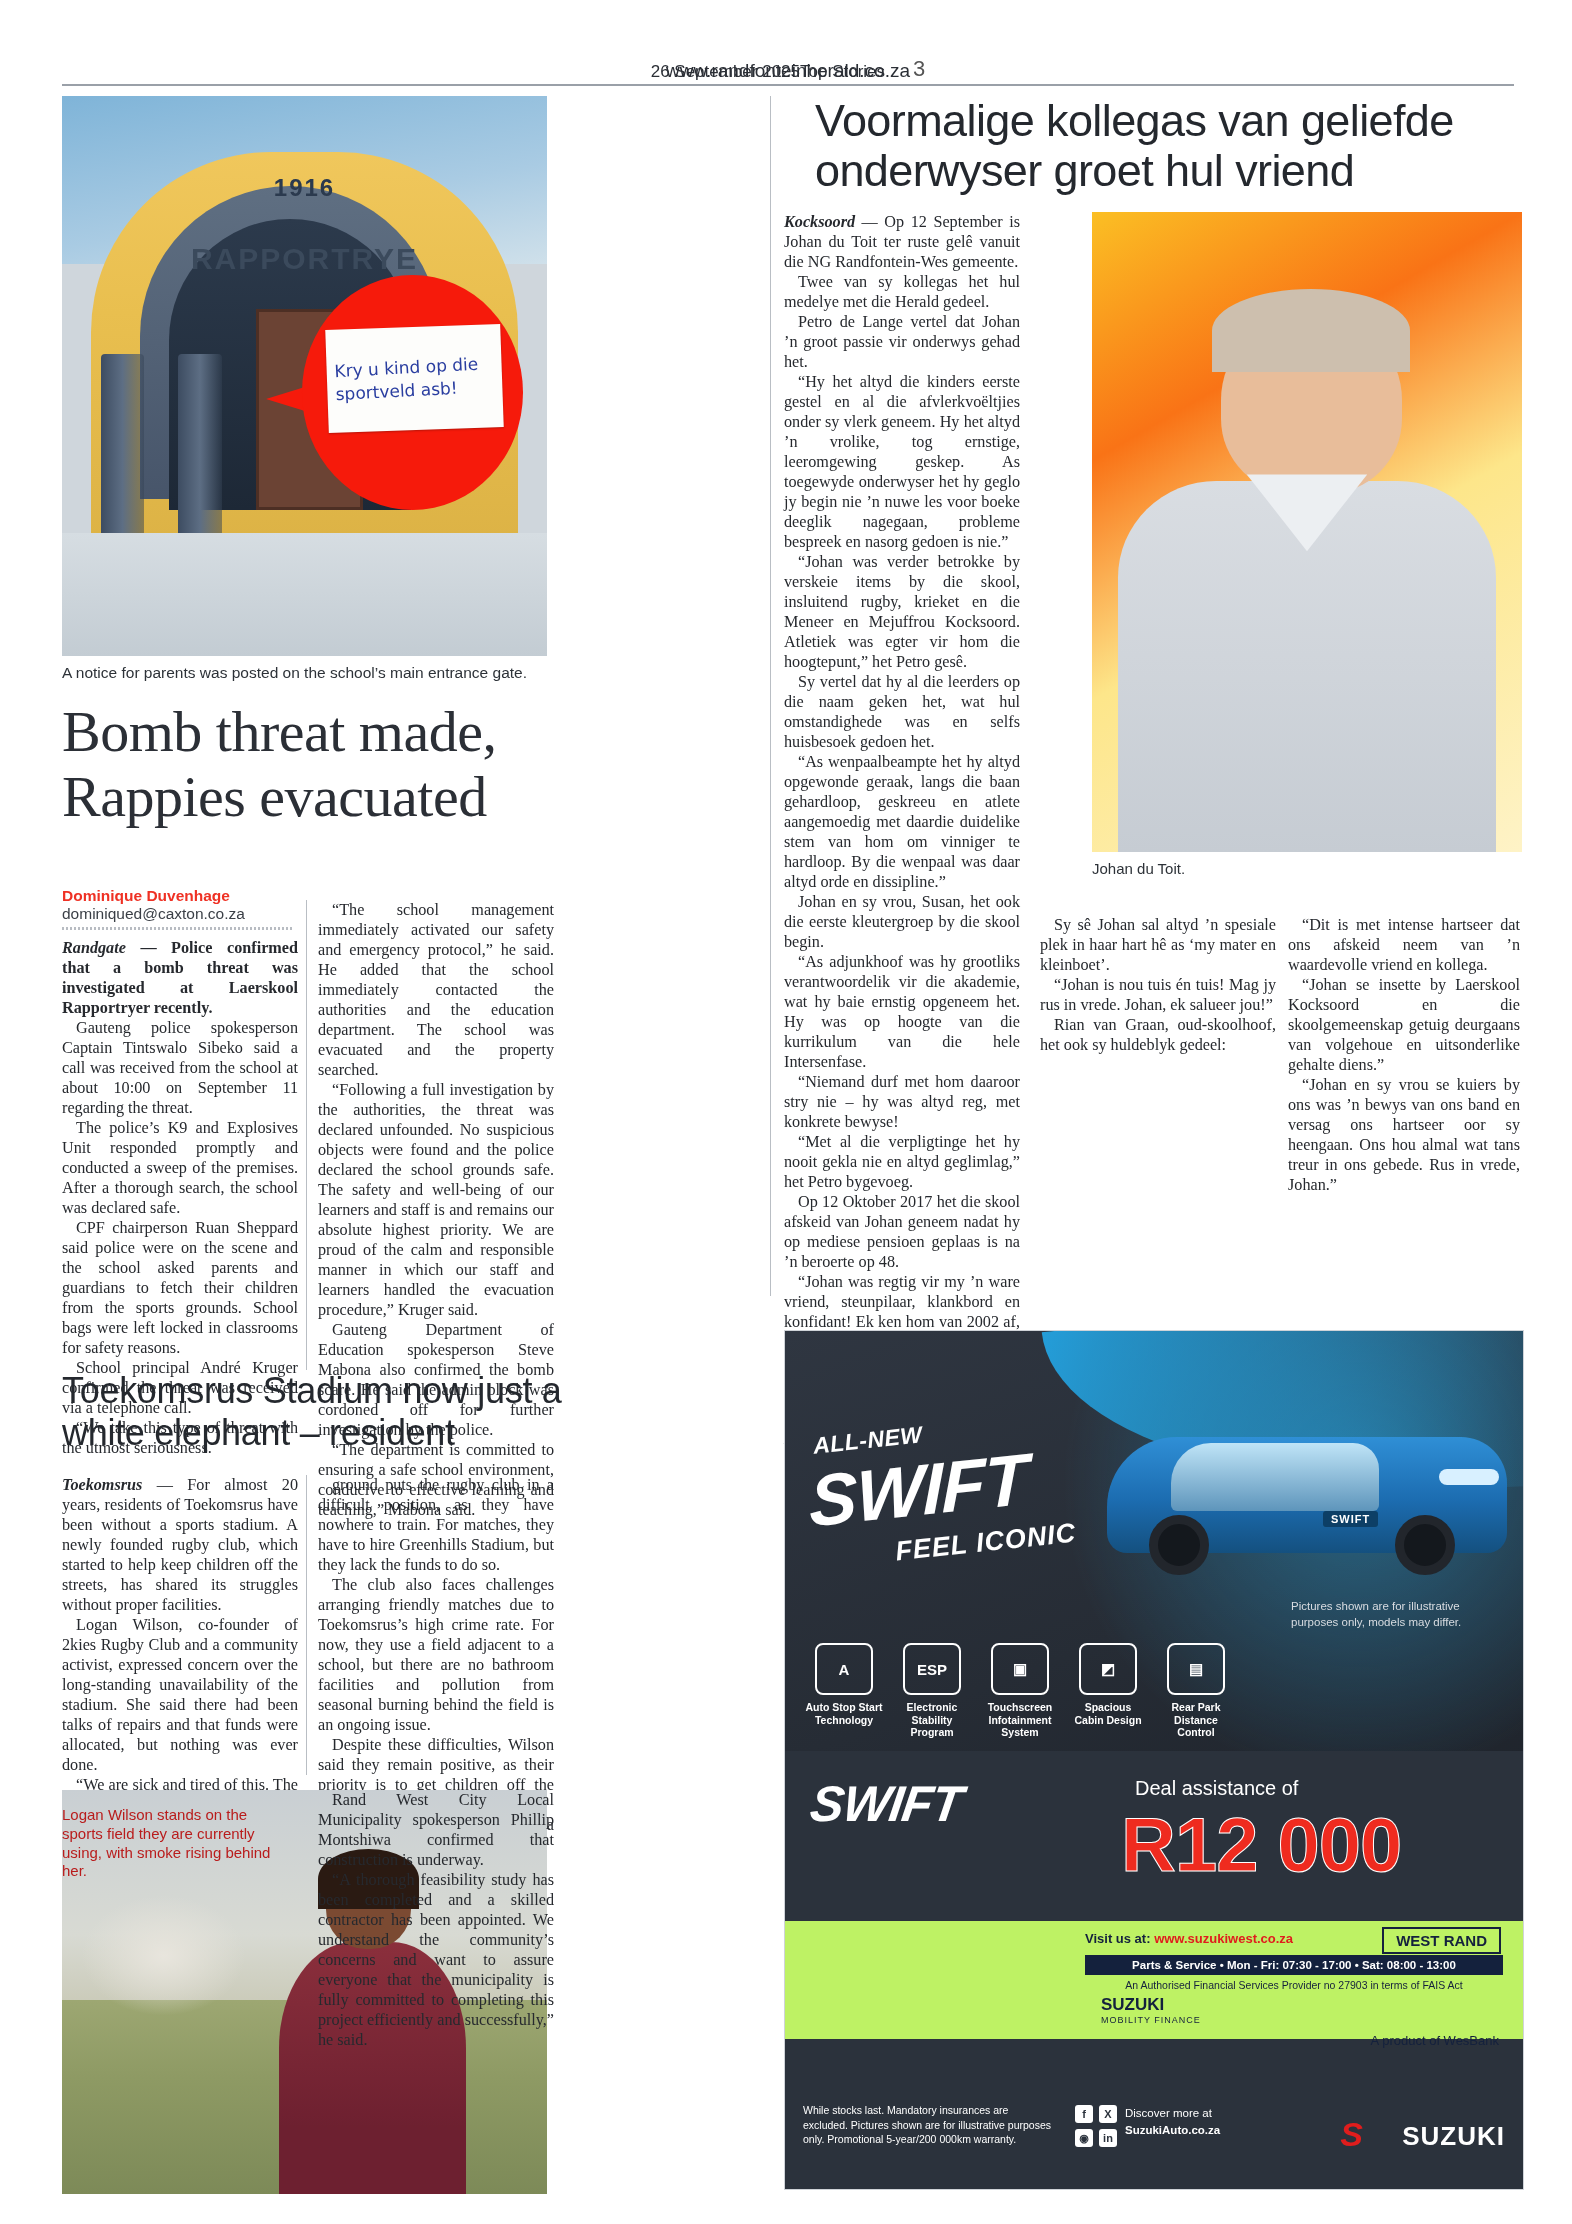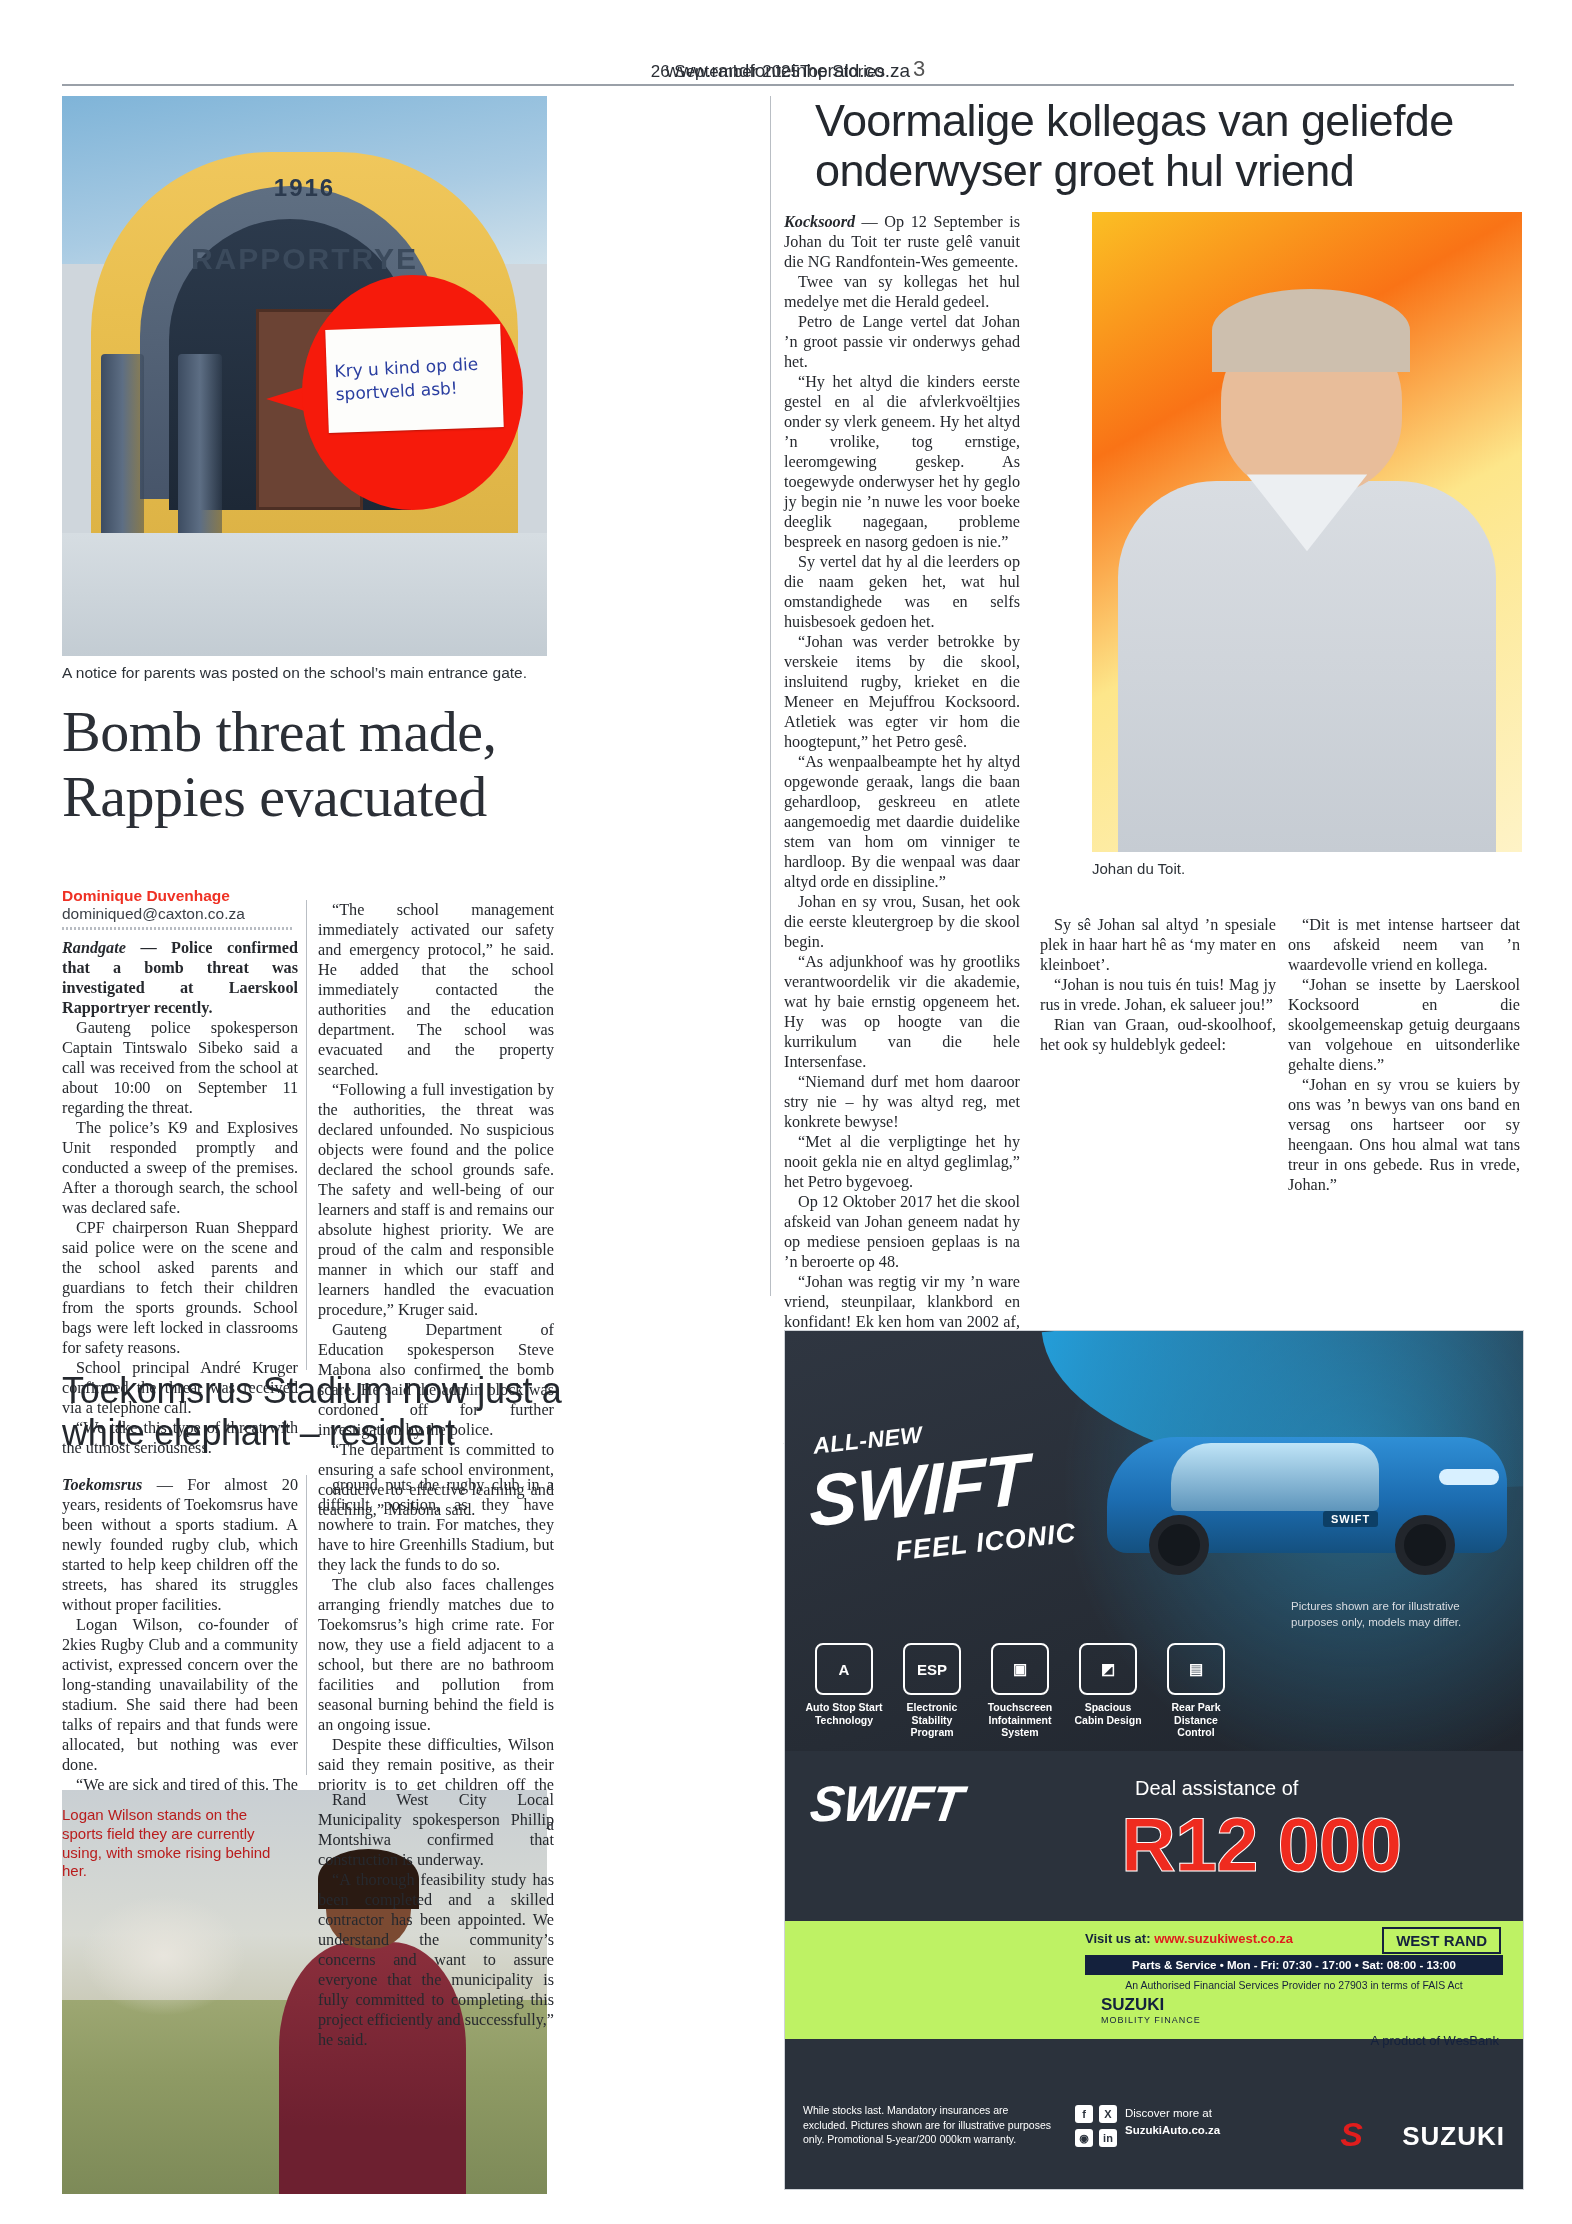--- a/index.html
+++ b/index.html
@@ -443,22 +443,22 @@
   <div class="colrule" style="left:770px; top:96px; height:1200px;"></div>
   <div class="headline-afr">Voormalige kollegas van geliefde onderwyser groet hul vriend</div>
 
   <div class="body-col" id="a2c1">
     <p class="lead">
       <span class="place">Kocksoord</span><span> — Op 12 September is Johan du Toit ter ruste gelê vanuit die NG Randfontein-Wes gemeente.</span>
     </p>
     <p>Twee van sy kollegas het hul medelye met die Herald gedeel.</p>
     <p>Petro de Lange vertel dat Johan ’n groot passie vir onderwys gehad het.</p>
     <p>“Hy het altyd die kinders eerste gestel en al die afvlerkvoëltjies onder sy vlerk geneem. Hy het altyd ’n vrolike, tog ernstige, leeromgewing geskep. As toegewyde onderwyser het hy geglo jy begin nie ’n nuwe les voor boeke deeglik nagegaan, probleme bespreek en nasorg gedoen is nie.”</p>
+    <p>“Johan was verder betrokke by verskeie items by die skool, insluitend rugby, krieket en die Meneer en Mejuffrou Kocksoord. Atletiek was egter vir hom die hoogtepunt,” het Petro gesê.</p>
     <p>Sy vertel dat hy al die leerders op die naam geken het, wat hul omstandighede was en selfs huisbesoek gedoen het.</p>
-    <p>“Johan was verder betrokke by verskeie items by die skool, insluitend rugby, krieket en die Meneer en Mejuffrou Kocksoord. Atletiek was egter vir hom die hoogtepunt,” het Petro gesê.</p>
     <p>“As wenpaalbeampte het hy altyd opgewonde geraak, langs die baan gehardloop, geskreeu en atlete aangemoedig met daardie duidelike stem van hom om vinniger te hardloop. By die wenpaal was daar altyd orde en dissipline.”</p>
     <p>Johan en sy vrou, Susan, het ook die eerste kleutergroep by die skool begin.</p>
     <p>“As adjunkhoof was hy grootliks verantwoordelik vir die akademie, wat hy baie ernstig opgeneem het. Hy was op hoogte van die kurrikulum van die hele Intersenfase.</p>
     <p>“Niemand durf met hom daaroor stry nie – hy was altyd reg, met konkrete bewyse!</p>
     <p>“Met al die verpligtinge het hy nooit gekla nie en altyd geglimlag,” het Petro bygevoeg.</p>
     <p>Op 12 Oktober 2017 het die skool afskeid van Johan geneem nadat hy op mediese pensioen geplaas is na ’n beroerte op 48.</p>
     <p>“Johan was regtig vir my ’n ware vriend, steunpilaar, klankbord en konfidant! Ek ken hom van 2002 af, toe ek by die skool aangesluit het.</p>
     <p>“Hy was my mentor. Ek het Afrikaans by hom oorgeneem toe ek departementshoof geword het, maar kon nooit sy standaard handhaaf nie – hy was net formidabel,” het Petro gesê.</p>
   </div>
 

